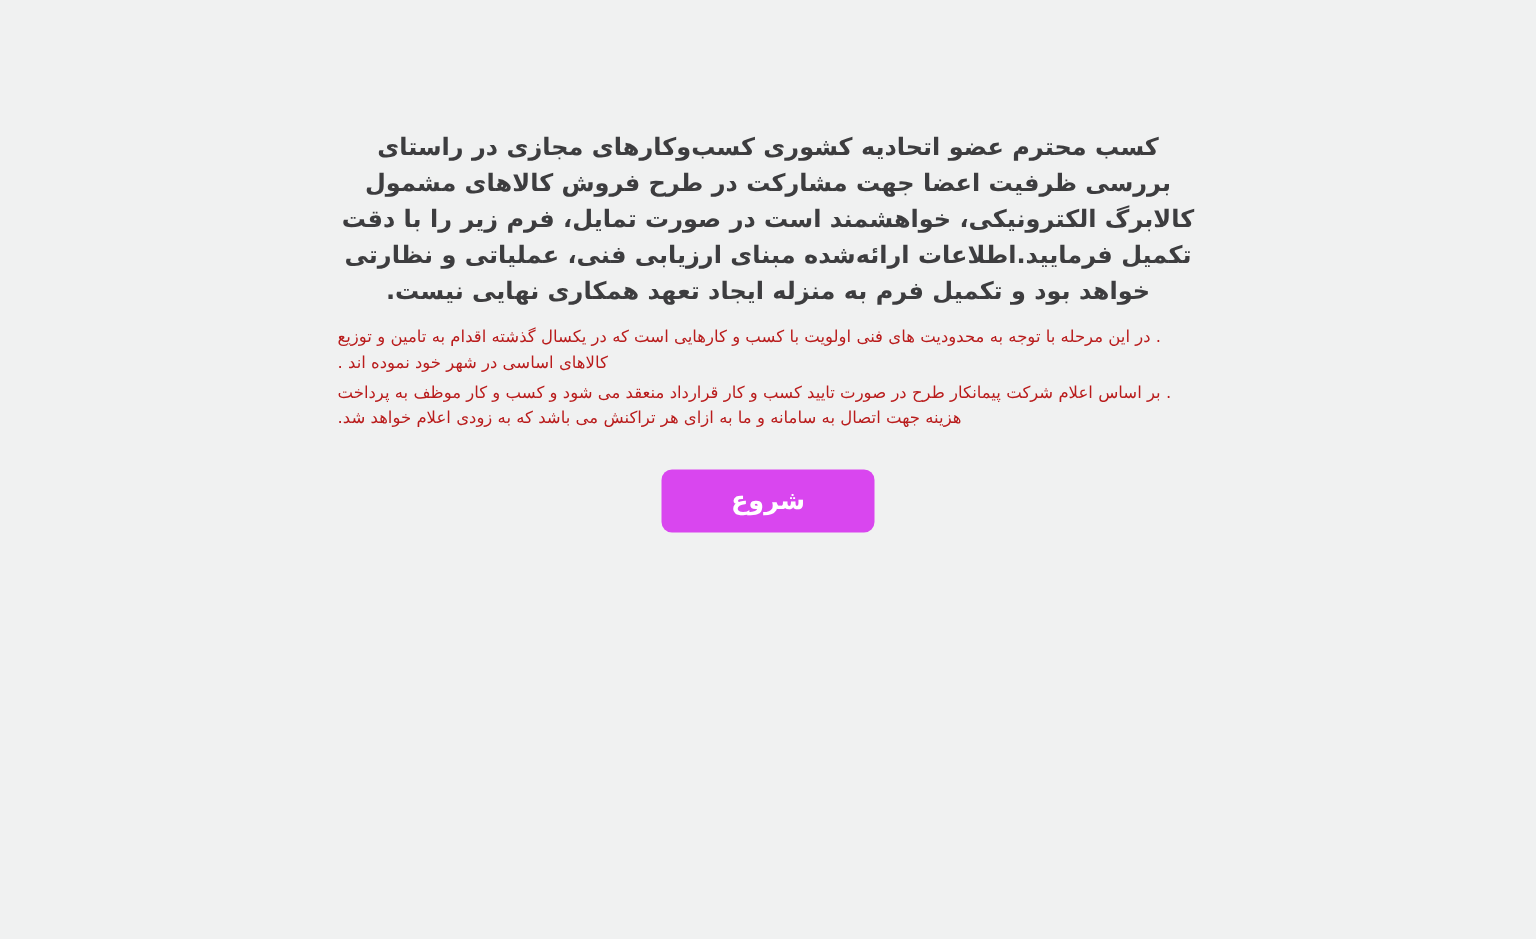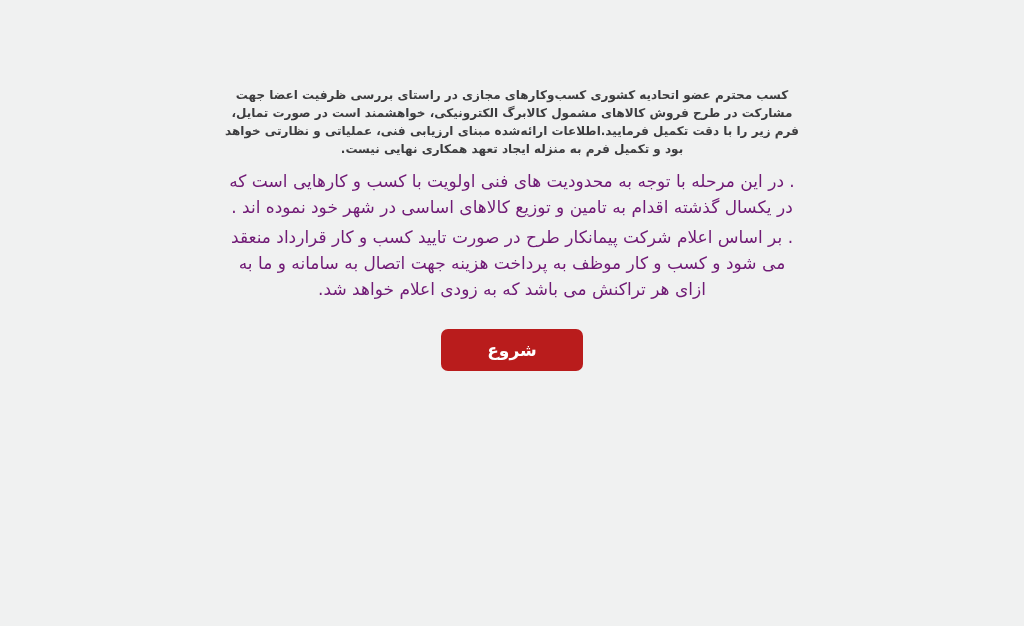--- a/index.html
+++ b/index.html
@@ -17,41 +17,41 @@
       overflow: hidden;
     }
     .content {
       width: 574px;
       margin: 0 auto;
       padding-top: 86px;
       direction: rtl;
     }
     .intro-heading {
       margin: 0 0 10px 0;
-      font-size: 12px;
+      font-size: 16px;
       font-weight: bold;
       color: #3d3d3f;
       text-align: center;
       line-height: 1.5;
     }
     .note {
       margin: 0 0 3px 0;
-      font-size: 17px;
+      font-size: 11px;
       font-weight: normal;
-      color: #701a75;
-      text-align: center;
+      color: #b91c1c;
+      text-align: left;
       line-height: 1.55;
     }
     .button-row {
       text-align: center;
       margin-top: 26px;
     }
     .start-button {
       display: inline-block;
-      background: #b91c1c;
+      background: #d946ef;
       color: #ffffff;
       border: none;
       border-radius: 7px;
       padding: 10px 46px;
       font-size: 17px;
       font-weight: bold;
       font-family: "DejaVu Sans", sans-serif;
       cursor: pointer;
       line-height: 1.3;
     }

